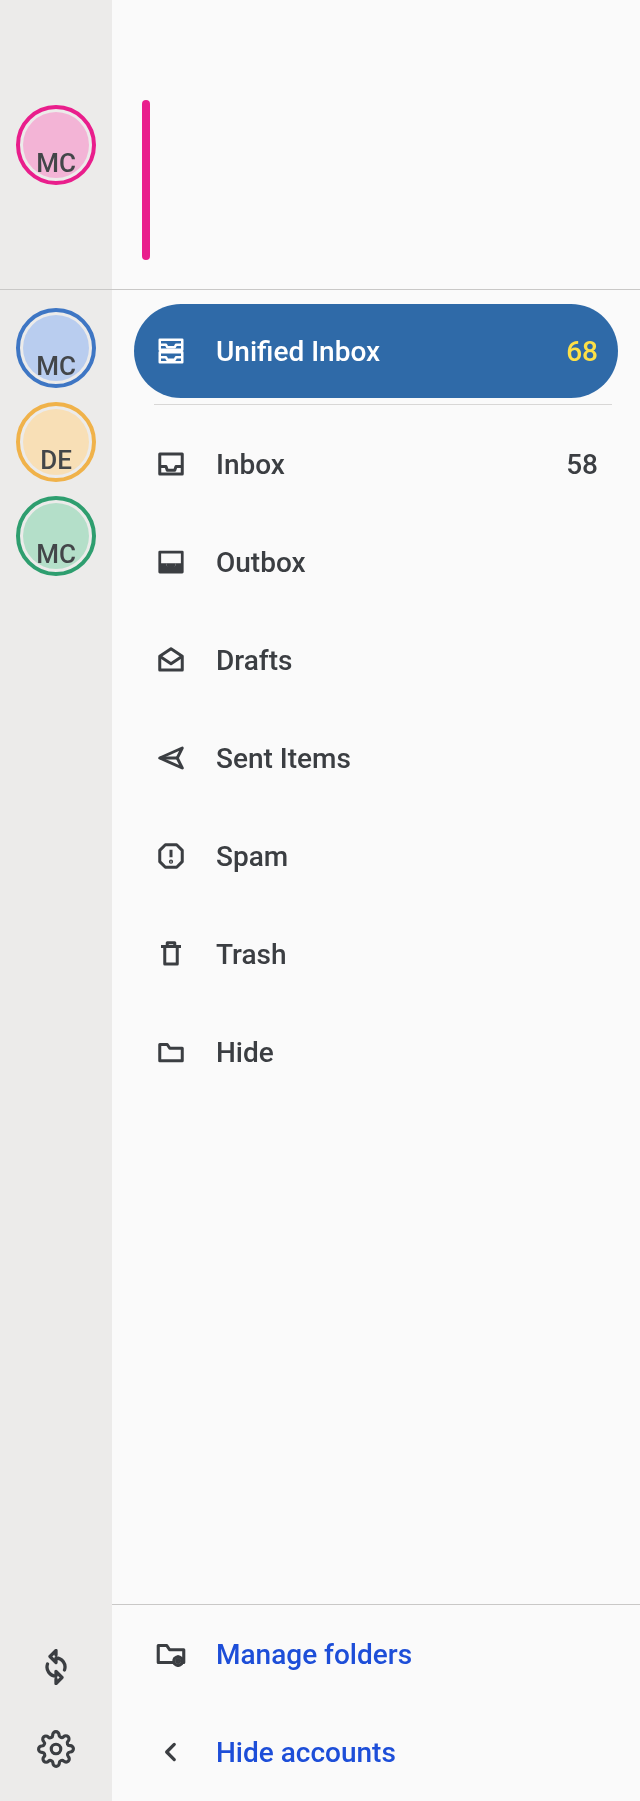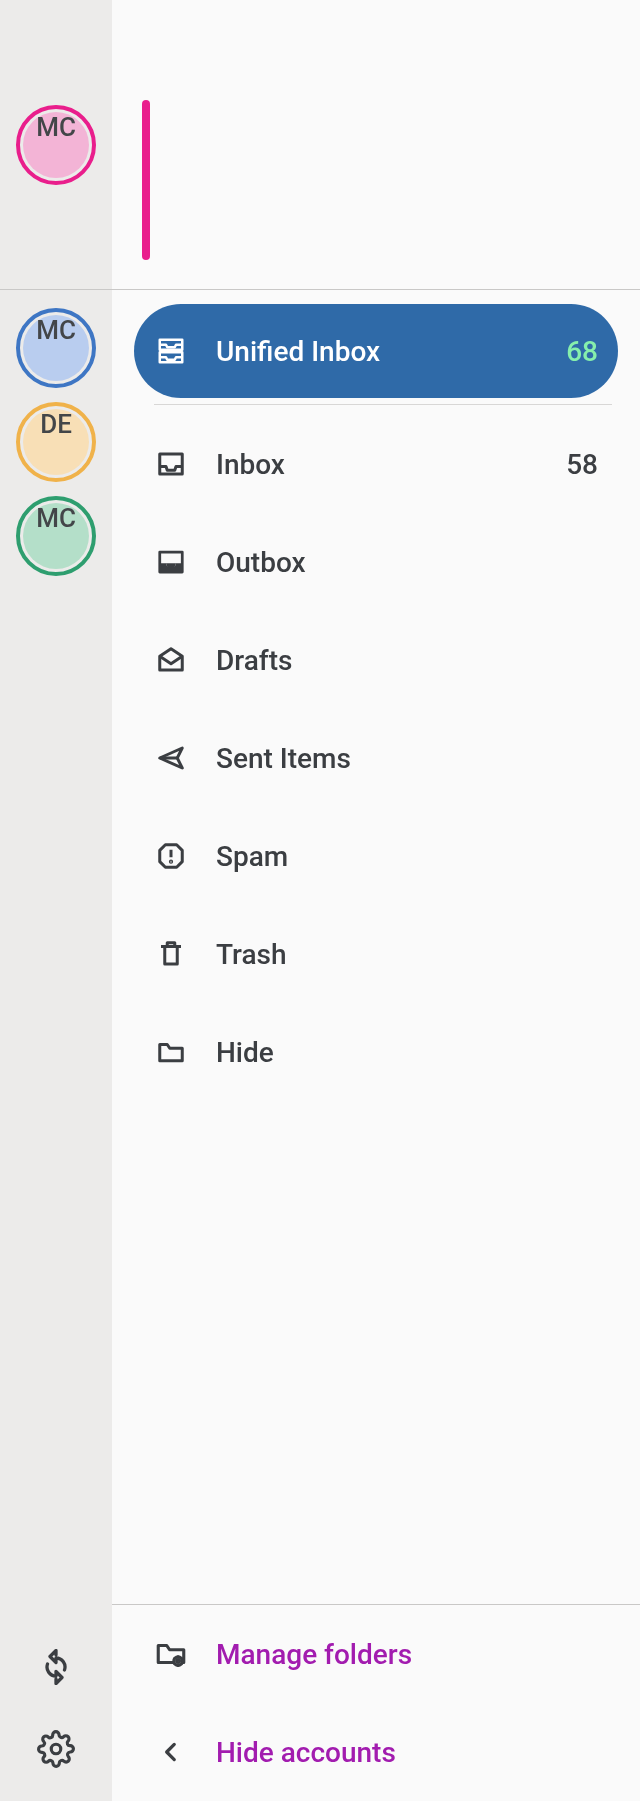--- a/index.html
+++ b/index.html
@@ -3,37 +3,37 @@
 <meta charset="utf-8">
 <style>
   * { box-sizing: border-box; margin: 0; padding: 0; }
   html, body { width: 640px; height: 1801px; background: #ecebea; font-family: -apple-system, Roboto, "Segoe UI", sans-serif; overflow: hidden; }
   .app { display: flex; width: 640px; height: 1801px; }
   .rail { width: 112px; display: flex; flex-direction: column; align-items: center; }
   .rail-top { height: 290px; display: flex; align-items: center; justify-content: center; width: 100%; border-bottom: 1px solid #c9c8c7; }
   .rail-mid { flex: 1; padding-top: 18px; display: flex; flex-direction: column; align-items: center; gap: 14px; }
   .rail-bottom { height: 218px; display: flex; flex-direction: column; justify-content: flex-end; align-items: center; gap: 42px; padding-bottom: 32px; }
   .av-wrap { width: 80px; height: 80px; border-radius: 50%; border: 4px solid var(--ring); padding: 3px; display:flex; align-items:center; justify-content:center; cursor:pointer; }
-  .av-fill { width: 100%; height: 100%; border-radius: 50%; background: var(--fill); display:flex; align-items:flex-start; justify-content:center; font-size:26px; font-weight:500; color:#434649; }
+  .av-fill { width: 100%; height: 100%; border-radius: 50%; background: var(--fill); display:flex; align-items:flex-end; justify-content:center; font-size:26px; font-weight:500; color:#434649; }
   .main { flex: 1; background: #fafafa; display: flex; flex-direction: column; }
   .main-top { height: 290px; position: relative; border-bottom: 1px solid #c9c8c7; }
   .pink-bar { position: absolute; left: 30px; top: 100px; width: 8px; height: 160px; background: #e91e8c; border-radius: 4px; }
   .folders { flex: 1; padding: 14px 22px 0 22px; }
   .folder-row { display: flex; align-items: center; height: 98px; padding: 12px 20px; border-radius: 48px; cursor: pointer; }
   .folder-row.active { background: #2f6aa8; color: #fff; height: 94px; }
   .folder-row .icn { width: 34px; display:flex; justify-content:center; }
   .folder-row .lbl { margin-left: 28px; font-size: 28px; font-weight: 500; color: #3b3e42; flex:1; }
   .folder-row.active .lbl { color: #fff; }
   .folder-row .cnt { font-size: 28px; font-weight: 500; color: #3b3e42; }
-  .folder-row.active .cnt { color: #86efac; }
+  .folder-row.active .cnt { color: #fde047; }
   .divider { height: 1px; background: #d8d7d6; margin: 6px 6px 10px 20px; }
   .main-bottom { border-top: 1px solid #c9c8c7; padding: 0 22px; }
   .action-row { display: flex; align-items: center; height: 98px; padding: 0 20px; cursor: pointer; }
   .action-row .icn { width: 34px; display:flex; justify-content:center; }
-  .action-row .lbl { margin-left: 28px; font-size: 28px; font-weight: 500; color: #a21caf; }
+  .action-row .lbl { margin-left: 28px; font-size: 28px; font-weight: 500; color: #1d4ed8; }
   .rail-btn { width: 40px; height: 40px; display:flex; align-items:center; justify-content:center; cursor:pointer; }
   svg { display:block; }
 </style>
 </head>
 <body>
 
 <div class="app">
 
   <div class="rail">
     <div class="rail-top">

